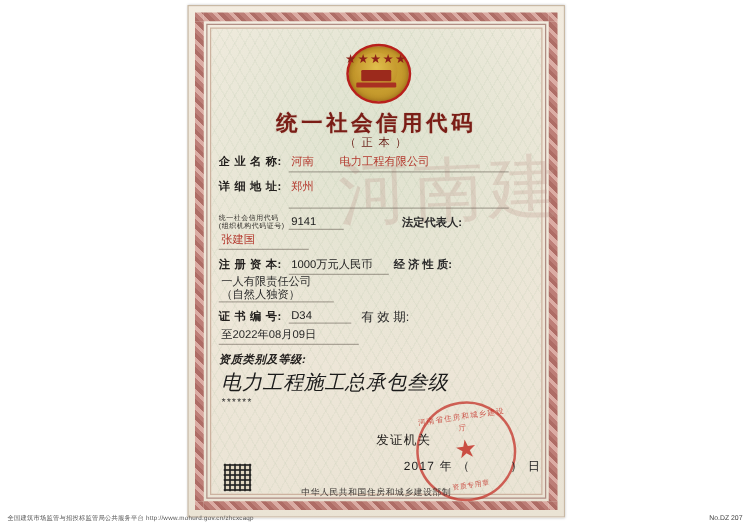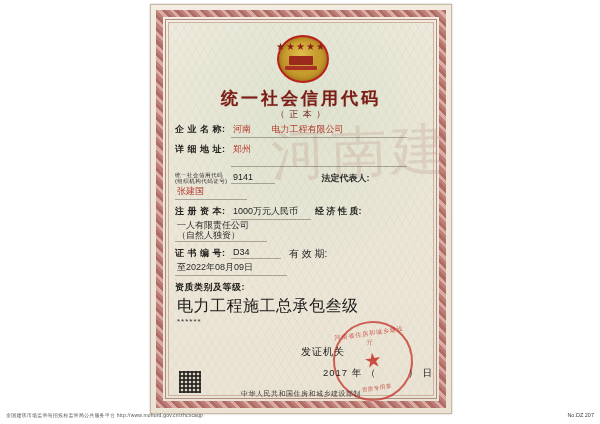--- a/index.html
+++ b/index.html
@@ -227,21 +227,21 @@
   .row-cap .lbl { width: 56px; }
   .row-cap .val-cap { width: 76px; }
   .econ-lbl { display:inline-block; font-weight:bold; font-size:9px; margin-left:4px;}
   .econ-val { display:inline-block; border-bottom:1px solid rgba(90,80,70,0.45); width: 88px; padding:0 2px 1px 2px; line-height:10px;}
 
   .row-no .lbl { width: 56px; }
   .row-no .val-no { width: 46px; }
   .valid-lbl { display:inline-block; font-weight:normal; font-size:10px; margin-left:8px;}
   .valid-val { display:inline-block; border-bottom:1px solid rgba(90,80,70,0.45); width: 108px; padding:0 2px 1px 2px;}
 
-  .row-scope { margin-top: 4px; }
+  .row-scope { margin-top: 4px; font-style: italic; }
   .row-scope .lbl { display:block; width:auto; margin-bottom:2px; }
   .scope-text {
     display: block;
     font-size: 16px;
     color: #1b1b1b;
     letter-spacing: 0.5px;
     padding-left: 2px;
   }
   .scope-stars {
     display: block;

